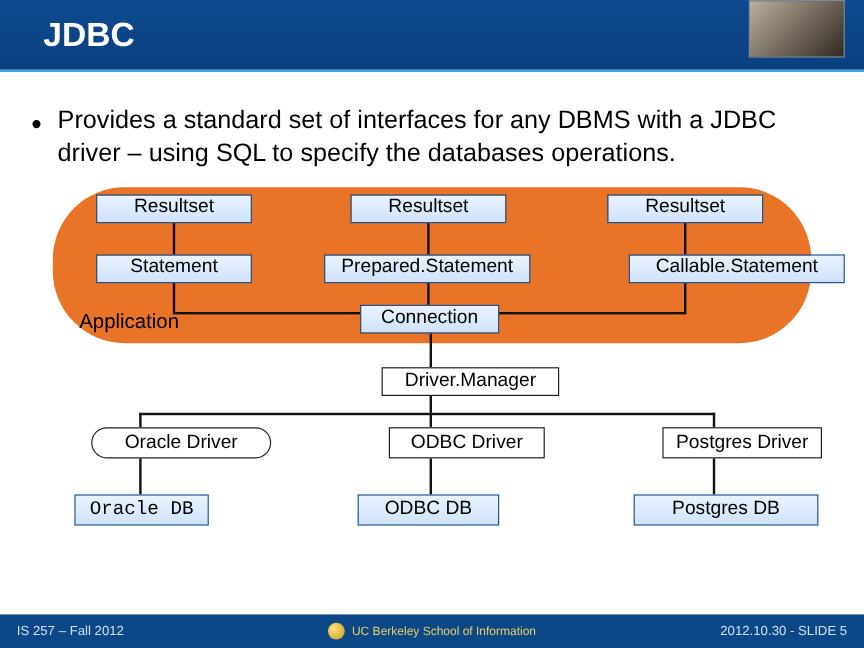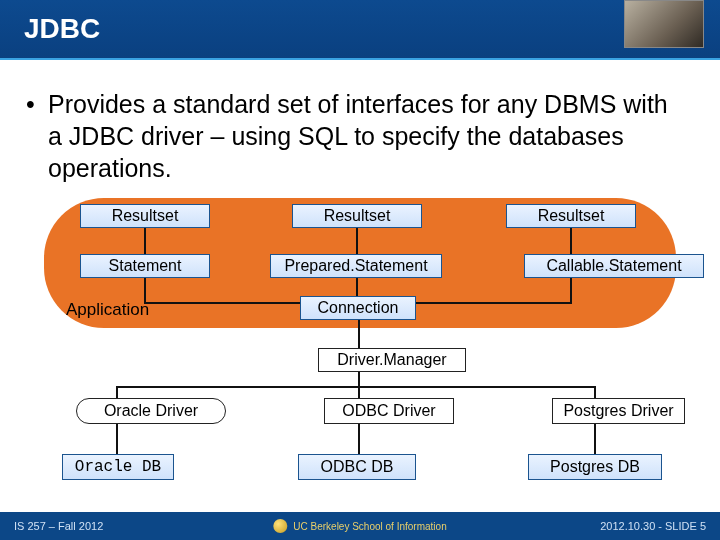--- a/index.html
+++ b/index.html
@@ -1,27 +1,27 @@
 <!DOCTYPE html>
 <html><head>
 <meta charset="utf-8">
 <style>
   * { box-sizing: border-box; margin: 0; padding: 0; }
   html, body { width: 720px; height: 540px; font-family: Arial, Helvetica, sans-serif; background: #fff; overflow: hidden; }
   .slide { position: relative; width: 720px; height: 540px; }
 
   
-  .titlebar { position: relative; height: 58px; background: linear-gradient(#0d4a8f, #0a4080); color: #fff; display: flex; align-items: center; padding-left: 24px; }
+  .titlebar { position: relative; height: 58px; background: linear-gradient(#0d4a8f, #0a4080); color: #fff; display: flex; align-items: center; padding-left: 36px; }
   .titlebar h1 { font-size: 28px; font-weight: 600; }
   .underline { height: 2px; background: #3aa3e3; }
   .corner-photo { position: absolute; right: 16px; top: 0; width: 80px; height: 48px; background: linear-gradient(135deg,#b8b0a0 0%, #6a5f52 60%, #2f2a24 100%); border: 1px solid #888; }
 
   
   .bullet { padding: 28px 40px 8px 48px; }
-  .bullet p { font-size: 25px; line-height: 1.28; position: relative; }
+  .bullet p { font-size: 21px; line-height: 1.28; position: relative; }
   .bullet p::before { content: "•"; position: absolute; left: -22px; top: 0; font-size: 25px; }
 
   
   .diagram { position: relative; width: 640px; height: 300px; margin: 6px auto 0; }
   .pill { position: absolute; left: 4px; top: 0; width: 632px; height: 130px; background: #e97326; border-radius: 60px; }
 
   .box { position: absolute; background: linear-gradient(#eaf3ff,#cfe2fb); border: 1.5px solid #1b548f; text-align: center; font-size: 16px; line-height: 1.05; display: flex; align-items: center; justify-content: center; padding: 2px 4px; }
   .plainbox { position: absolute; background: #fff; border: 1.5px solid #222; text-align: center; font-size: 16px; display: flex; align-items: center; justify-content: center; padding: 2px 4px; margin-left: 32px; }
 
   
@@ -45,21 +45,21 @@
   
   .r4 { top: 200px; height: 26px; }
   .r4.a { left: 4px;   width: 150px; border-radius: 13px; }
   .r4.b { left: 252px; width: 130px; }
   .r4.c { left: 480px; width: 133px; }
 
   
   .r5 { top: 256px; height: 26px; }
   .r5.a { left: 22px;  width: 112px; font-family: Liberation Mono, monospace; }
   .r5.b { left: 258px; width: 118px; }
-  .r5.c { left: 488px; width: 134px; }
+  .r5.c { left: 488px; width: 154px; }
 
   
   .v { position: absolute; width: 2px; background: #111; }
   .h { position: absolute; height: 2px; background: #111; }
 
   
   .footer { position: absolute; left: 0; bottom: 0; width: 720px; height: 28px; background: #0c4787; color: #cfe0f4; font-size: 11px; display: flex; align-items: center; justify-content: space-between; padding: 0 14px; }
   .footer .mid { position: absolute; left: 50%; transform: translateX(-50%); display: flex; align-items: center; gap: 6px; color: #e9cf6a; font-size: 10px; }
   .footer .mid .dot { width: 14px; height: 14px; border-radius: 50%; background: radial-gradient(circle at 35% 35%, #ffe27a, #c49a1f); }
 </style>

